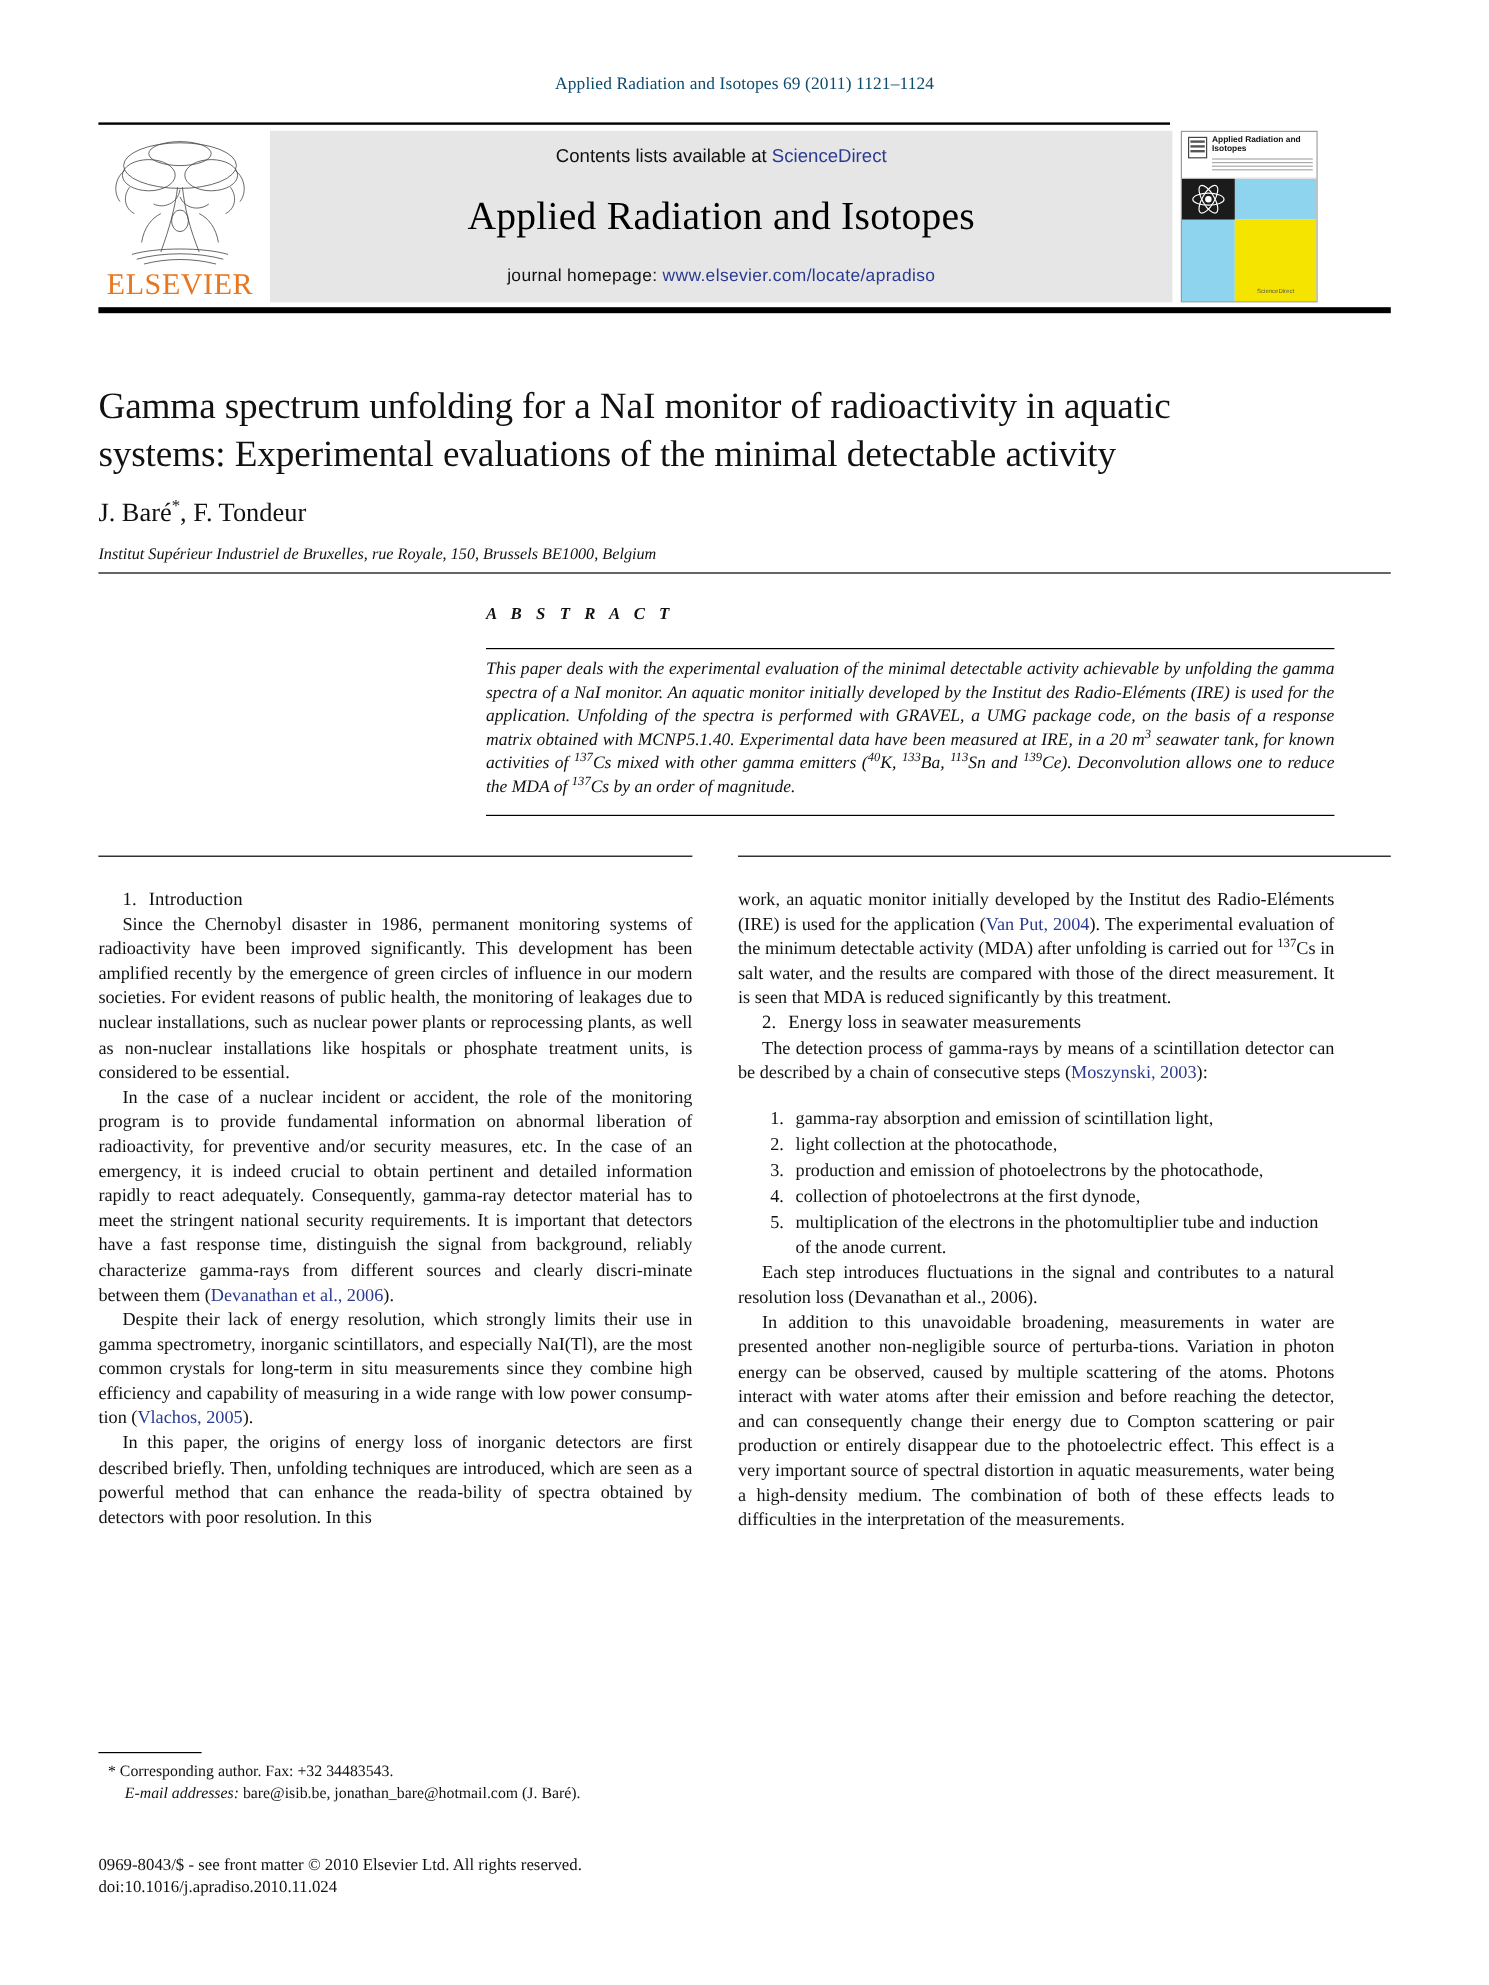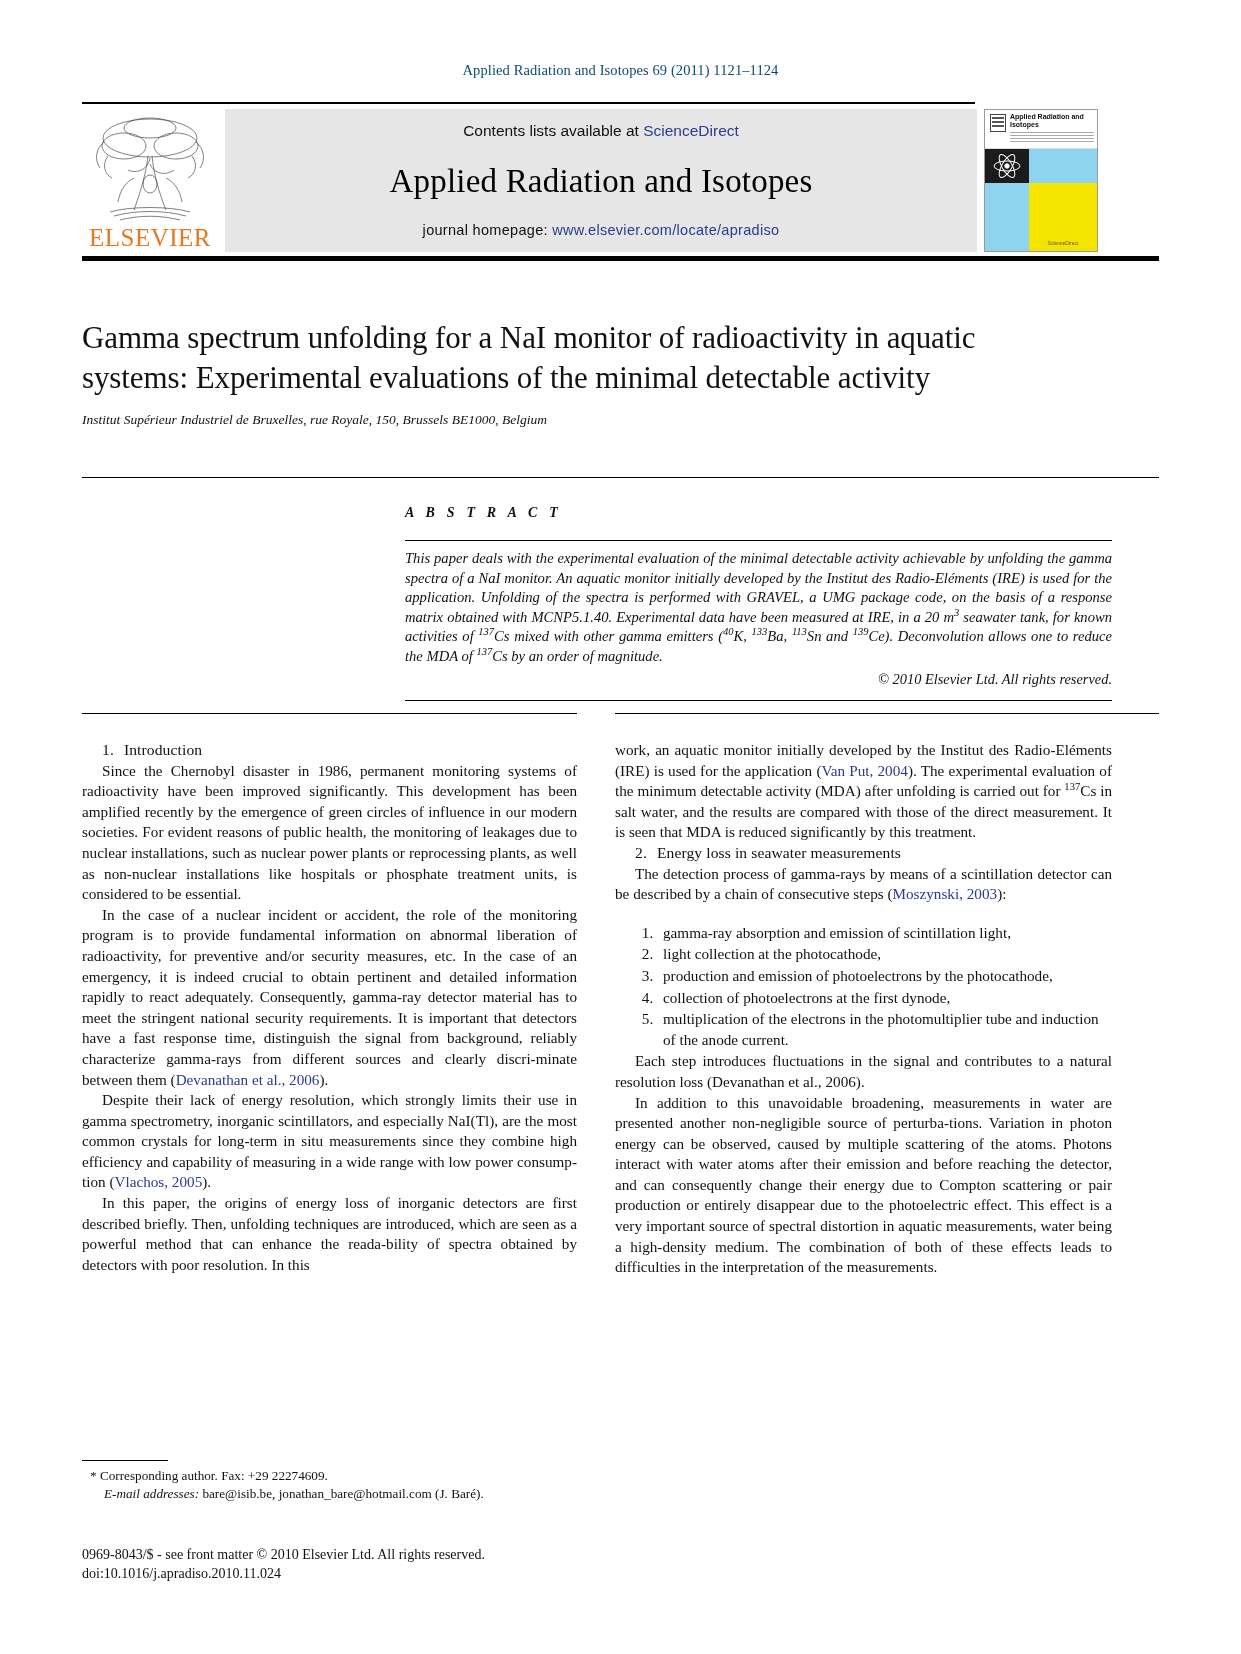--- a/index.html
+++ b/index.html
@@ -293,31 +293,33 @@
           </div>
         </div>
       </div>
 
     </div>
     <div class="mast-rule-bottom"></div>
   </div>
 
   <div class="titleblock">
     <h1 class="paper-title">Gamma spectrum unfolding for a NaI monitor of radioactivity in aquatic systems: Experimental evaluations of the minimal detectable activity</h1>
+    <div class="authors">
+      <span>J. Baré</span><sup>*</sup><span>, F. Tondeur</span>
+    </div>
     <div class="affil">Institut Supérieur Industriel de Bruxelles, rue Royale, 150, Brussels BE1000, Belgium</div>
   </div>
 
   <div class="ruleA"></div>
 
 
   <div class="abs-block">
     <div class="sec-caps">A B S T R A C T</div>
     <div class="thin-rule"></div>
     <div class="abs-text"><span>This paper deals with the experimental evaluation of the minimal detectable activity achievable by unfolding the gamma spectra of a NaI monitor. An aquatic monitor initially developed by the Institut des Radio-Eléments (IRE) is used for the application. Unfolding of the spectra is performed with GRAVEL, a UMG package code, on the basis of a response matrix obtained with MCNP5.1.40. Experimental data have been measured at IRE, in a 20 m</span><sup>3</sup><span> seawater tank, for known activities of </span><sup>137</sup><span>Cs mixed with other gamma emitters (</span><sup>40</sup><span>K, </span><sup>133</sup><span>Ba, </span><sup>113</sup><span>Sn and </span><sup>139</sup><span>Ce). Deconvolution allows one to reduce the MDA of </span><sup>137</sup><span>Cs by an order of magnitude.</span></div>
-    <div class="abs-rights">© 2010 Elsevier Ltd. All rights reserved.</div>
     <div class="abs-rule-bottom"></div>
   </div>
 
   <div class="ruleB-left"></div>
   <div class="ruleB-right"></div>
 
   <div class="col col-left">
     <p class="secnum">
       <span class="n">1.</span><span>Introduction</span>
     </p>
@@ -343,21 +345,21 @@
       <li>collection of photoelectrons at the first dynode,</li>
       <li>multiplication of the electrons in the photomultiplier tube and induction of the anode current.</li>
     </ol>
 
     <p class="gap-before">Each step introduces fluctuations in the signal and contributes to a natural resolution loss (Devanathan et al., 2006).</p>
     <p>In addition to this unavoidable broadening, measurements in water are presented another non-negligible source of perturba-tions. Variation in photon energy can be observed, caused by multiple scattering of the atoms. Photons interact with water atoms after their emission and before reaching the detector, and can consequently change their energy due to Compton scattering or pair production or entirely disappear due to the photoelectric effect. This effect is a very important source of spectral distortion in aquatic measurements, water being a high-density medium. The combination of both of these effects leads to difficulties in the interpretation of the measurements.</p>
   </div>
 
   <div class="footnote">
     <div class="fn-rule"></div>
-    <div class="fn-line">* Corresponding author. Fax: +29 22274609.</div>
+    <div class="fn-line">* Corresponding author. Fax: +32 34483543.</div>
     <div class="fn-line2"><span class="fn-em">E-mail addresses:</span><span> bare@isib.be, jonathan_bare@hotmail.com (J. Baré).</span></div>
   </div>
 
   <div class="copyline">
     <div>0969-8043/$ - see front matter © 2010 Elsevier Ltd. All rights reserved.</div>
     <div>doi:10.1016/j.apradiso.2010.11.024</div>
   </div>
 
 </div>
 

